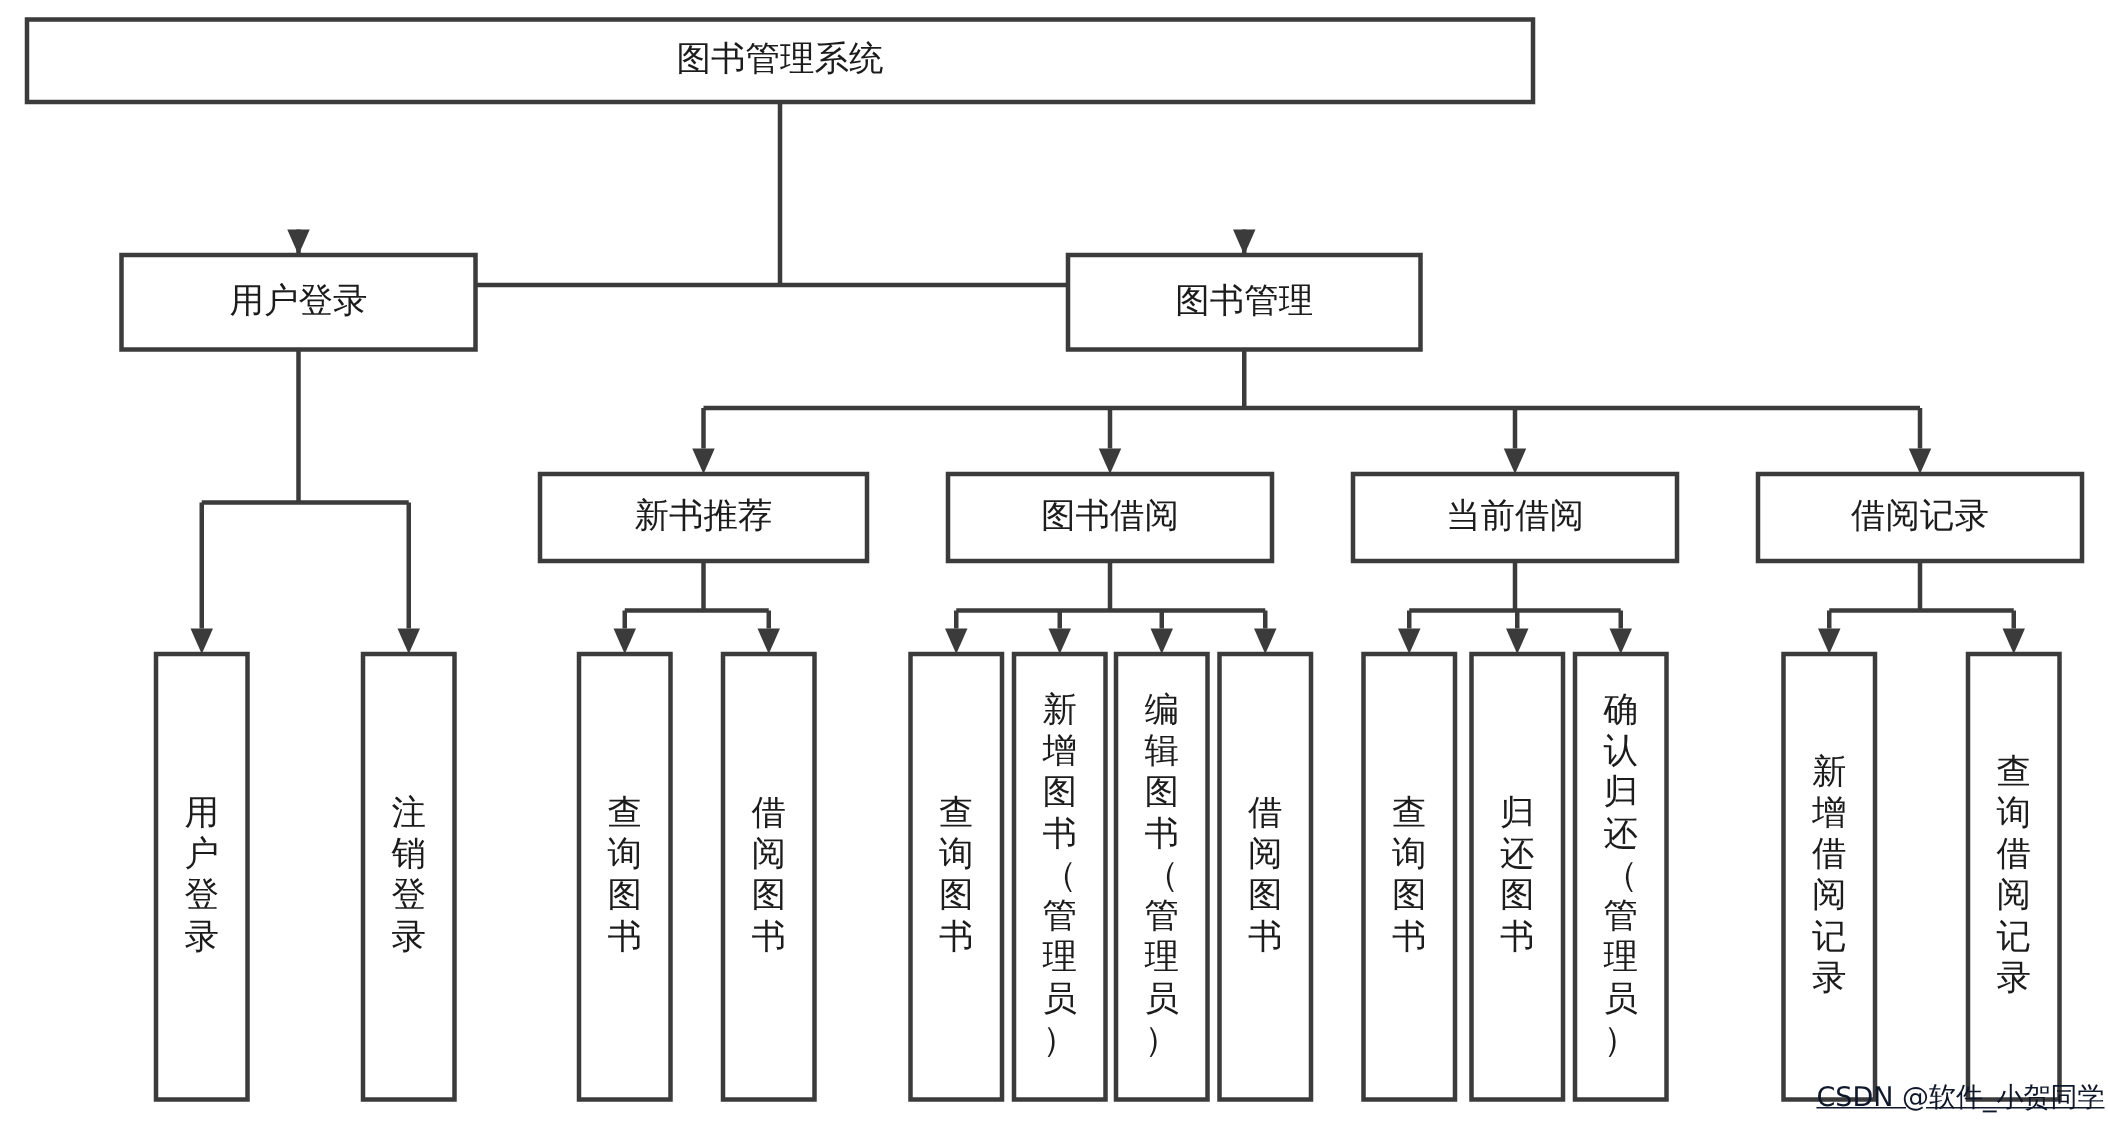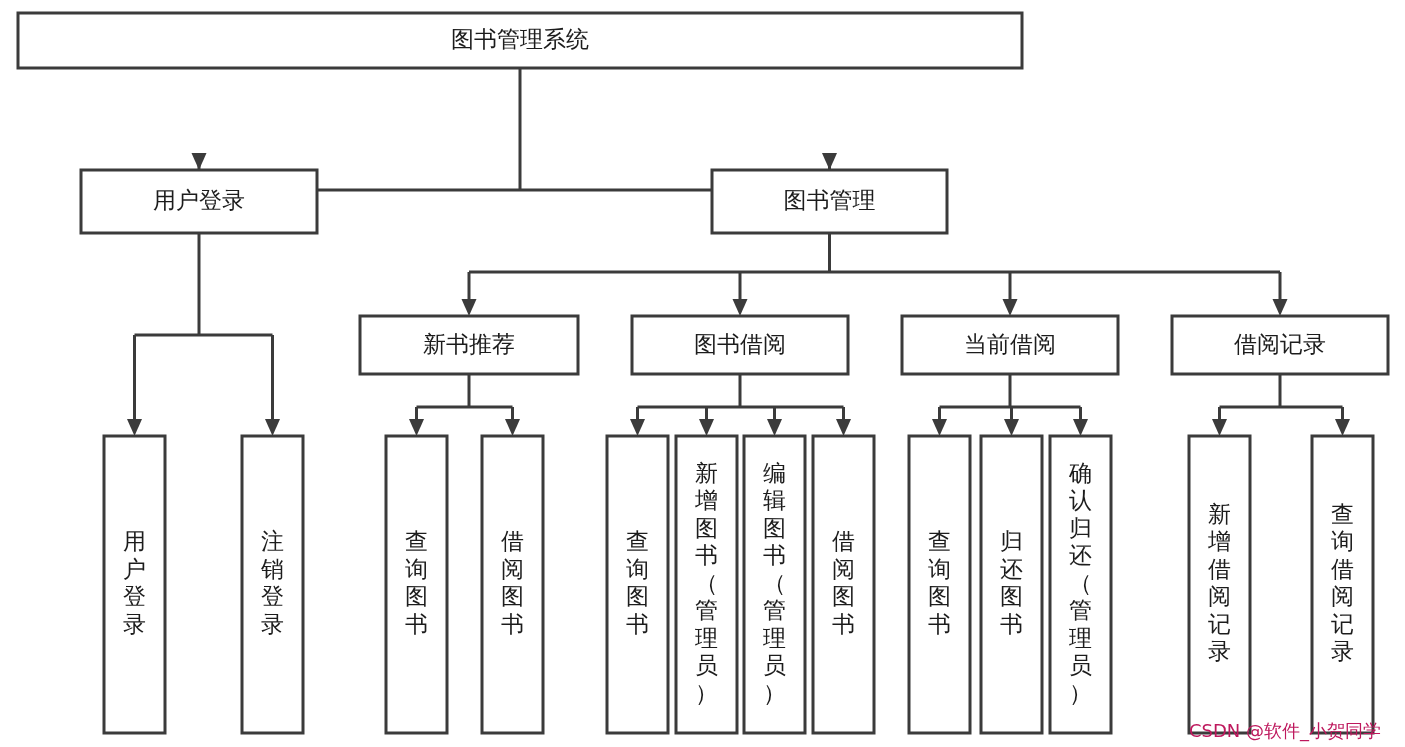--- a/index.html
+++ b/index.html
@@ -44,27 +44,28 @@
   }
   .node-label-h {
     font-family: "DejaVu Sans", "Liberation Sans", sans-serif;
     font-size: 23px;
     fill: #1c1c1c;
     text-anchor: middle;
     dominant-baseline: middle;
   }
   .watermark {
     position: absolute;
-    right: 24px;
+    right: 2px;
     bottom: 4px;
     font-family: "DejaVu Sans", "Liberation Sans", sans-serif;
     font-size: 18px;
-    color: #be185d;
+    color: #0f172a;
     white-space: nowrap;
     pointer-events: none;
+    text-decoration: underline;
   }
 </style>
 </head>
 <body>
 
 <div id="diagram-root">
 
   <svg id="flowchart" viewBox="0 0 1405 747">
     <g id="connector-layer">
         <g>

